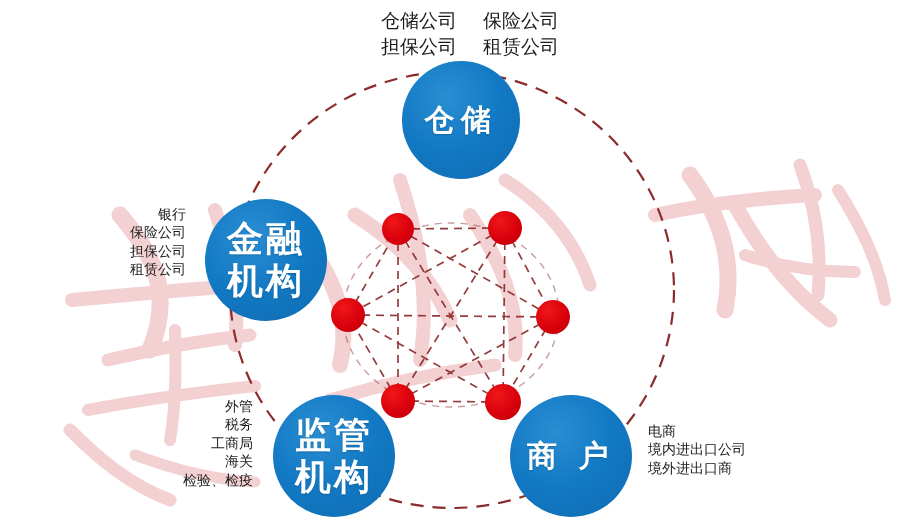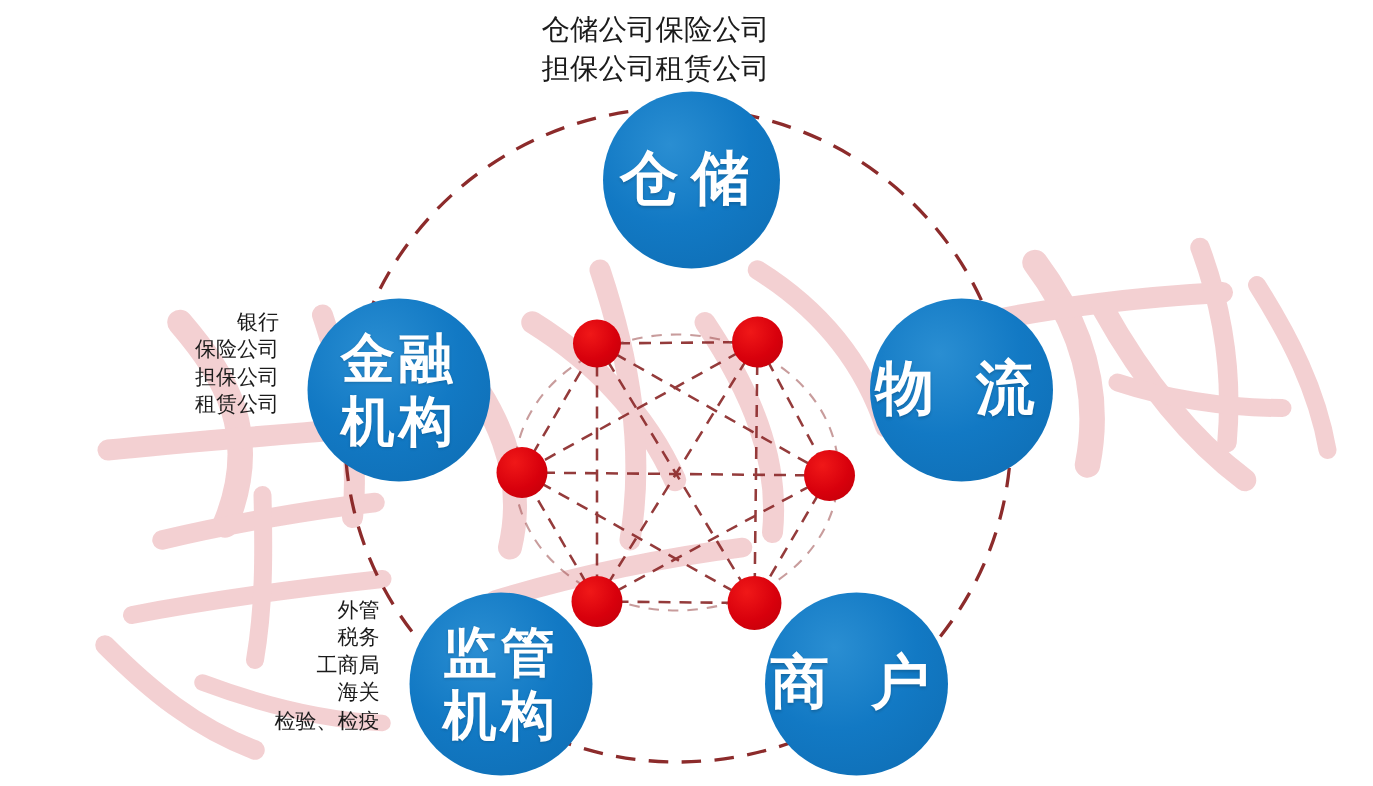--- a/index.html
+++ b/index.html
@@ -53,21 +53,21 @@
   .node-label {
     color: #ffffff;
     font-weight: bold;
     text-align: center;
     line-height: 1.16;
     letter-spacing: 0.06em;
     text-shadow: 0 1px 2px rgba(0,0,0,0.18);
     white-space: pre-line;
     user-select: none;
   }
-  .node-1line .node-label { font-size: 39px; letter-spacing: 0.22em; }
+  .node-1line .node-label { font-size: 30px; letter-spacing: 0.22em; }
   .node-2line .node-label { font-size: 36px; letter-spacing: 0.08em; }
 
   
   .dot {
     position: absolute;
     border-radius: 50%;
     background: radial-gradient(circle at 36% 30%, #f01818 0%, #d8000c 55%, #bf0009 100%);
     z-index: 5;
   }
 
@@ -79,22 +79,24 @@
     line-height: 1.32;
     white-space: pre-line;
     z-index: 7;
     user-select: none;
   }
   .ann.right  { text-align: right; }
   .ann.left   { text-align: left; }
 
   .ann-top {
     display: flex;
+    gap: 26px;
     z-index: 7;
     position: absolute;
+    margin-left: 20px;
   }
   .ann-top .col {
     color: #1b1b1b;
     font-size: 19px;
     line-height: 1.36;
     white-space: pre-line;
     text-align: left;
   }
 </style>
 </head>
@@ -169,23 +171,20 @@
 
   <div class="node node-1line" style="left:402px; top:61px; width:118px; height:118px;">
     <span class="node-label">仓储</span>
   </div>
 
   <div class="node node-2line" style="left:205px; top:199px; width:122px; height:122px;">
     <span class="node-label">金融
 机构</span>
   </div>
 
-  <div class="node node-1line" style="left:580px; top:199px; width:122px; height:122px;">
-    <span class="node-label">物 流</span>
-  </div>
 
   <div class="node node-2line" style="left:273px; top:395px; width:122px; height:122px;">
     <span class="node-label">监管
 机构</span>
   </div>
 
   <div class="node node-1line" style="left:510px; top:395px; width:122px; height:122px;">
     <span class="node-label">商 户</span>
   </div>
 
@@ -201,14 +200,17 @@
 担保公司
 租赁公司</div>
 
 
   <div class="ann right" style="left:58px; top:397px; width:195px;text-align:right;">外管
 税务
 工商局
 海关
 检验、检疫</div>
 
+  <div class="ann left" style="left:648px; top:422px; width:260px;">电商
+境内进出口公司
+境外进出口商</div>
 
 </div>
 
 </body></html>

